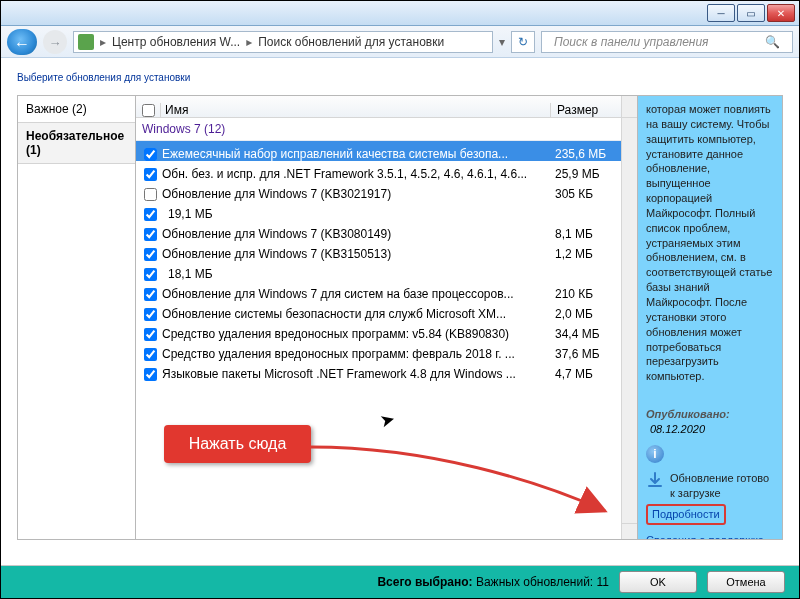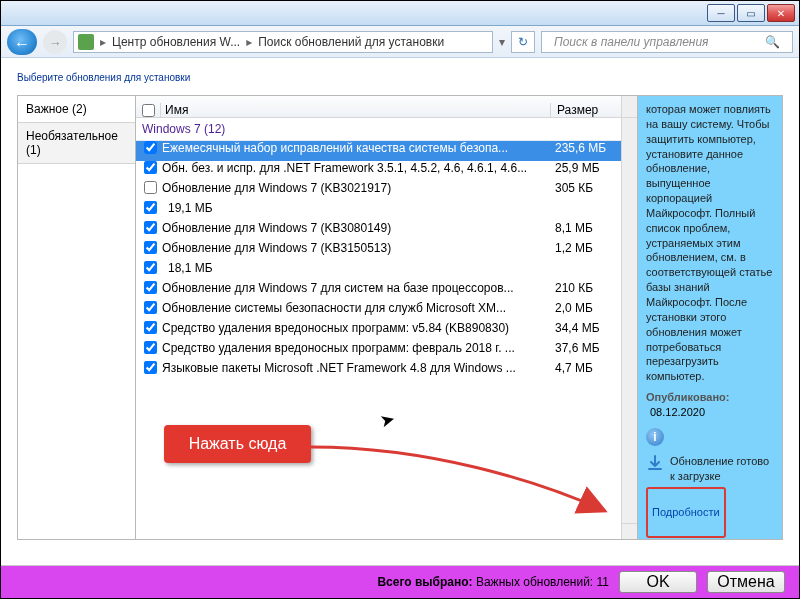--- a/index.html
+++ b/index.html
@@ -23,52 +23,52 @@
   .searchbox .mag { font-style:normal; color:#5a84b1;}
 
   
   .content { position:absolute; top:57px; left:0; right:0; bottom:33px; padding:14px 16px 8px 16px; }
   .page-title { color:#003399; font-size:10px; margin-bottom:12px; }
 
   .body3 { display:flex; gap:0; height:calc(100% - 40px); }
 
   
   .left-tabs { width:118px; border:1px solid #b8b8b8; border-right:none; background:#fff; }
-  .tab { padding:6px 8px; border-bottom:1px solid #d4d4d4; cursor:pointer; }
+  .tab { padding:6px 8px; border-bottom:1px solid #d4d4d4; cursor:pointer;font-weight:bold; }
   .tab.active { background:#fff; font-weight:normal; }
   .tab:not(.active){ background:#f3f3f3; }
 
   
   .listview { flex:1; border:1px solid #b8b8b8; background:#fff; display:flex; flex-direction:column; overflow:hidden; position:relative;}
   .lv-header { display:flex; align-items:flex-end; height:22px; border-bottom:1px solid #d6d6d6; background:linear-gradient(to bottom,#fdfdfd,#eef2f7); font-size:12px; }
   .lv-header .chk-col { width:24px; display:flex; justify-content:center;}
   .lv-header .name-col { flex:1; padding-left:4px; border-left:1px solid #d6d6d6; border-right:1px solid #d6d6d6;}
   .lv-header .size-col { width:70px; padding-left:6px;}
   .lv-group { padding:4px 6px; color:#4c1d95; border-bottom:1px solid #e6ecf3;}
-  .lv-row { display:flex; align-items:flex-start; height:20px; padding:0 2px; }
+  .lv-row { display:flex; align-items:flex-end; height:20px; padding:0 2px; }
   .lv-row .chk-col { width:24px; display:flex; justify-content:center;}
   .lv-row .name-col { flex:1; white-space:nowrap; overflow:hidden; text-overflow:ellipsis; padding-right:6px;}
   .lv-row .size-col { width:70px; text-align:left; padding-left:6px;}
   .lv-row.selected { background:#3a8ee6; color:#fff; }
   input[type=checkbox]{ width:13px; height:13px; }
   .lv-scroll { width:16px; background:#efefef; border-left:1px solid #d6d6d6;}
 
   
   .details { width:145px; border:1px solid #b8b8b8; border-left:none; background:#7dd3fc; padding:6px 8px 8px 8px; font-size:11px; line-height:1.35; color:#222; overflow:hidden; position:relative;}
   .details .pub-label { color:#555; margin-top:6px; font-weight:bold; display:inline;}
   .details .pub-date { display:inline; margin-left:4px; color:#000;}
   .info-row { display:flex; gap:6px; margin-top:8px; align-items:flex-start;}
   .info-icon { width:18px; height:18px; border-radius:9px; background:radial-gradient(circle at 40% 35%, #8fc7f4, #2f7cc9); color:#fff; font-weight:bold; font-size:12px; display:flex; align-items:center; justify-content:center; flex:none;}
   .dl-icon { width:18px; height:18px; flex:none; display:flex; align-items:center; justify-content:center;}
   .link { color:#0645ad; cursor:pointer; }
-  .details-highlight { border:2px solid #d93a34; border-radius:3px; padding:16px 4px; display:inline-block;}
-
-  
-  .bottombar { position:absolute; left:0; right:0; bottom:0; height:33px; background:#d946ef; border-top:1px solid #c8c8c8; display:flex; align-items:center; justify-content:flex-end; padding:0 14px; gap:10px; font-size:12px;}
-  .bottombar button { width:78px; height:22px; border:1px solid #8a8a8a; border-radius:3px; background:linear-gradient(to bottom,#fdfdfd,#e3e3e3); cursor:pointer; font-size:16px;}
+  .details-highlight { border:2px solid #d93a34; border-radius:3px; padding:1px 4px; display:inline-block;}
+
+  
+  .bottombar { position:absolute; left:0; right:0; bottom:0; height:33px; background:#14b8a6; border-top:1px solid #c8c8c8; display:flex; align-items:center; justify-content:flex-end; padding:0 14px; gap:10px; font-size:12px;}
+  .bottombar button { width:78px; height:22px; border:1px solid #8a8a8a; border-radius:3px; background:linear-gradient(to bottom,#fdfdfd,#e3e3e3); cursor:pointer; font-size:11px;}
 
   
   .annotation { position:absolute; left:163px; top:424px; width:147px; height:38px; background:#e1372f; color:#fff; display:flex; align-items:center; justify-content:center; font-size:16px; border-radius:4px; box-shadow:2px 2px 4px rgba(0,0,0,0.35); pointer-events:none;}
   .arrow-svg { position:absolute; left:308px; top:440px; pointer-events:none;}
   .cursor { position:absolute; left:379px; top:408px; font-size:18px; color:#000; pointer-events:none; transform:rotate(-15deg);}
 
   .scroll-corner { position:absolute; right:0; bottom:0; width:16px; height:16px; background:#efefef; border-left:1px solid #d6d6d6; border-top:1px solid #d6d6d6;}
 </style>
 </head>
 <body>
@@ -215,21 +215,21 @@
                 <div class="size-col">4,7 МБ</div>
               </div>
             </div>
           <div class="lv-scroll"></div>
         </div>
         <div class="scroll-corner"></div>
       </div>
 
       <div class="details">
         <div>которая может повлиять на вашу систему. Чтобы защитить компьютер, установите данное обновление, выпущенное корпорацией Майкрософт. Полный список проблем, устраняемых этим обновлением, см. в соответствующей статье базы знаний Майкрософт. После установки этого обновления может потребоваться перезагрузить компьютер.</div>
-        <div style="margin-top:6px;">
+        <div style="margin-top:23px;font-style:italic;">
           <span class="pub-label">Опубликовано:</span>
           <span class="pub-date">08.12.2020</span>
         </div>
         <div class="info-row">
           <div class="info-icon">i</div>
         </div>
         <div class="info-row">
           <div class="dl-icon">
             <svg width="18" height="18" viewBox="0 0 18 18">
                 <path d="M9 2 v9 M5 8 l4 4 l4 -4 M3 15 h12" stroke="#2f7cc9" stroke-width="2" fill="none" stroke-linecap="round" stroke-linejoin="round"></path>

